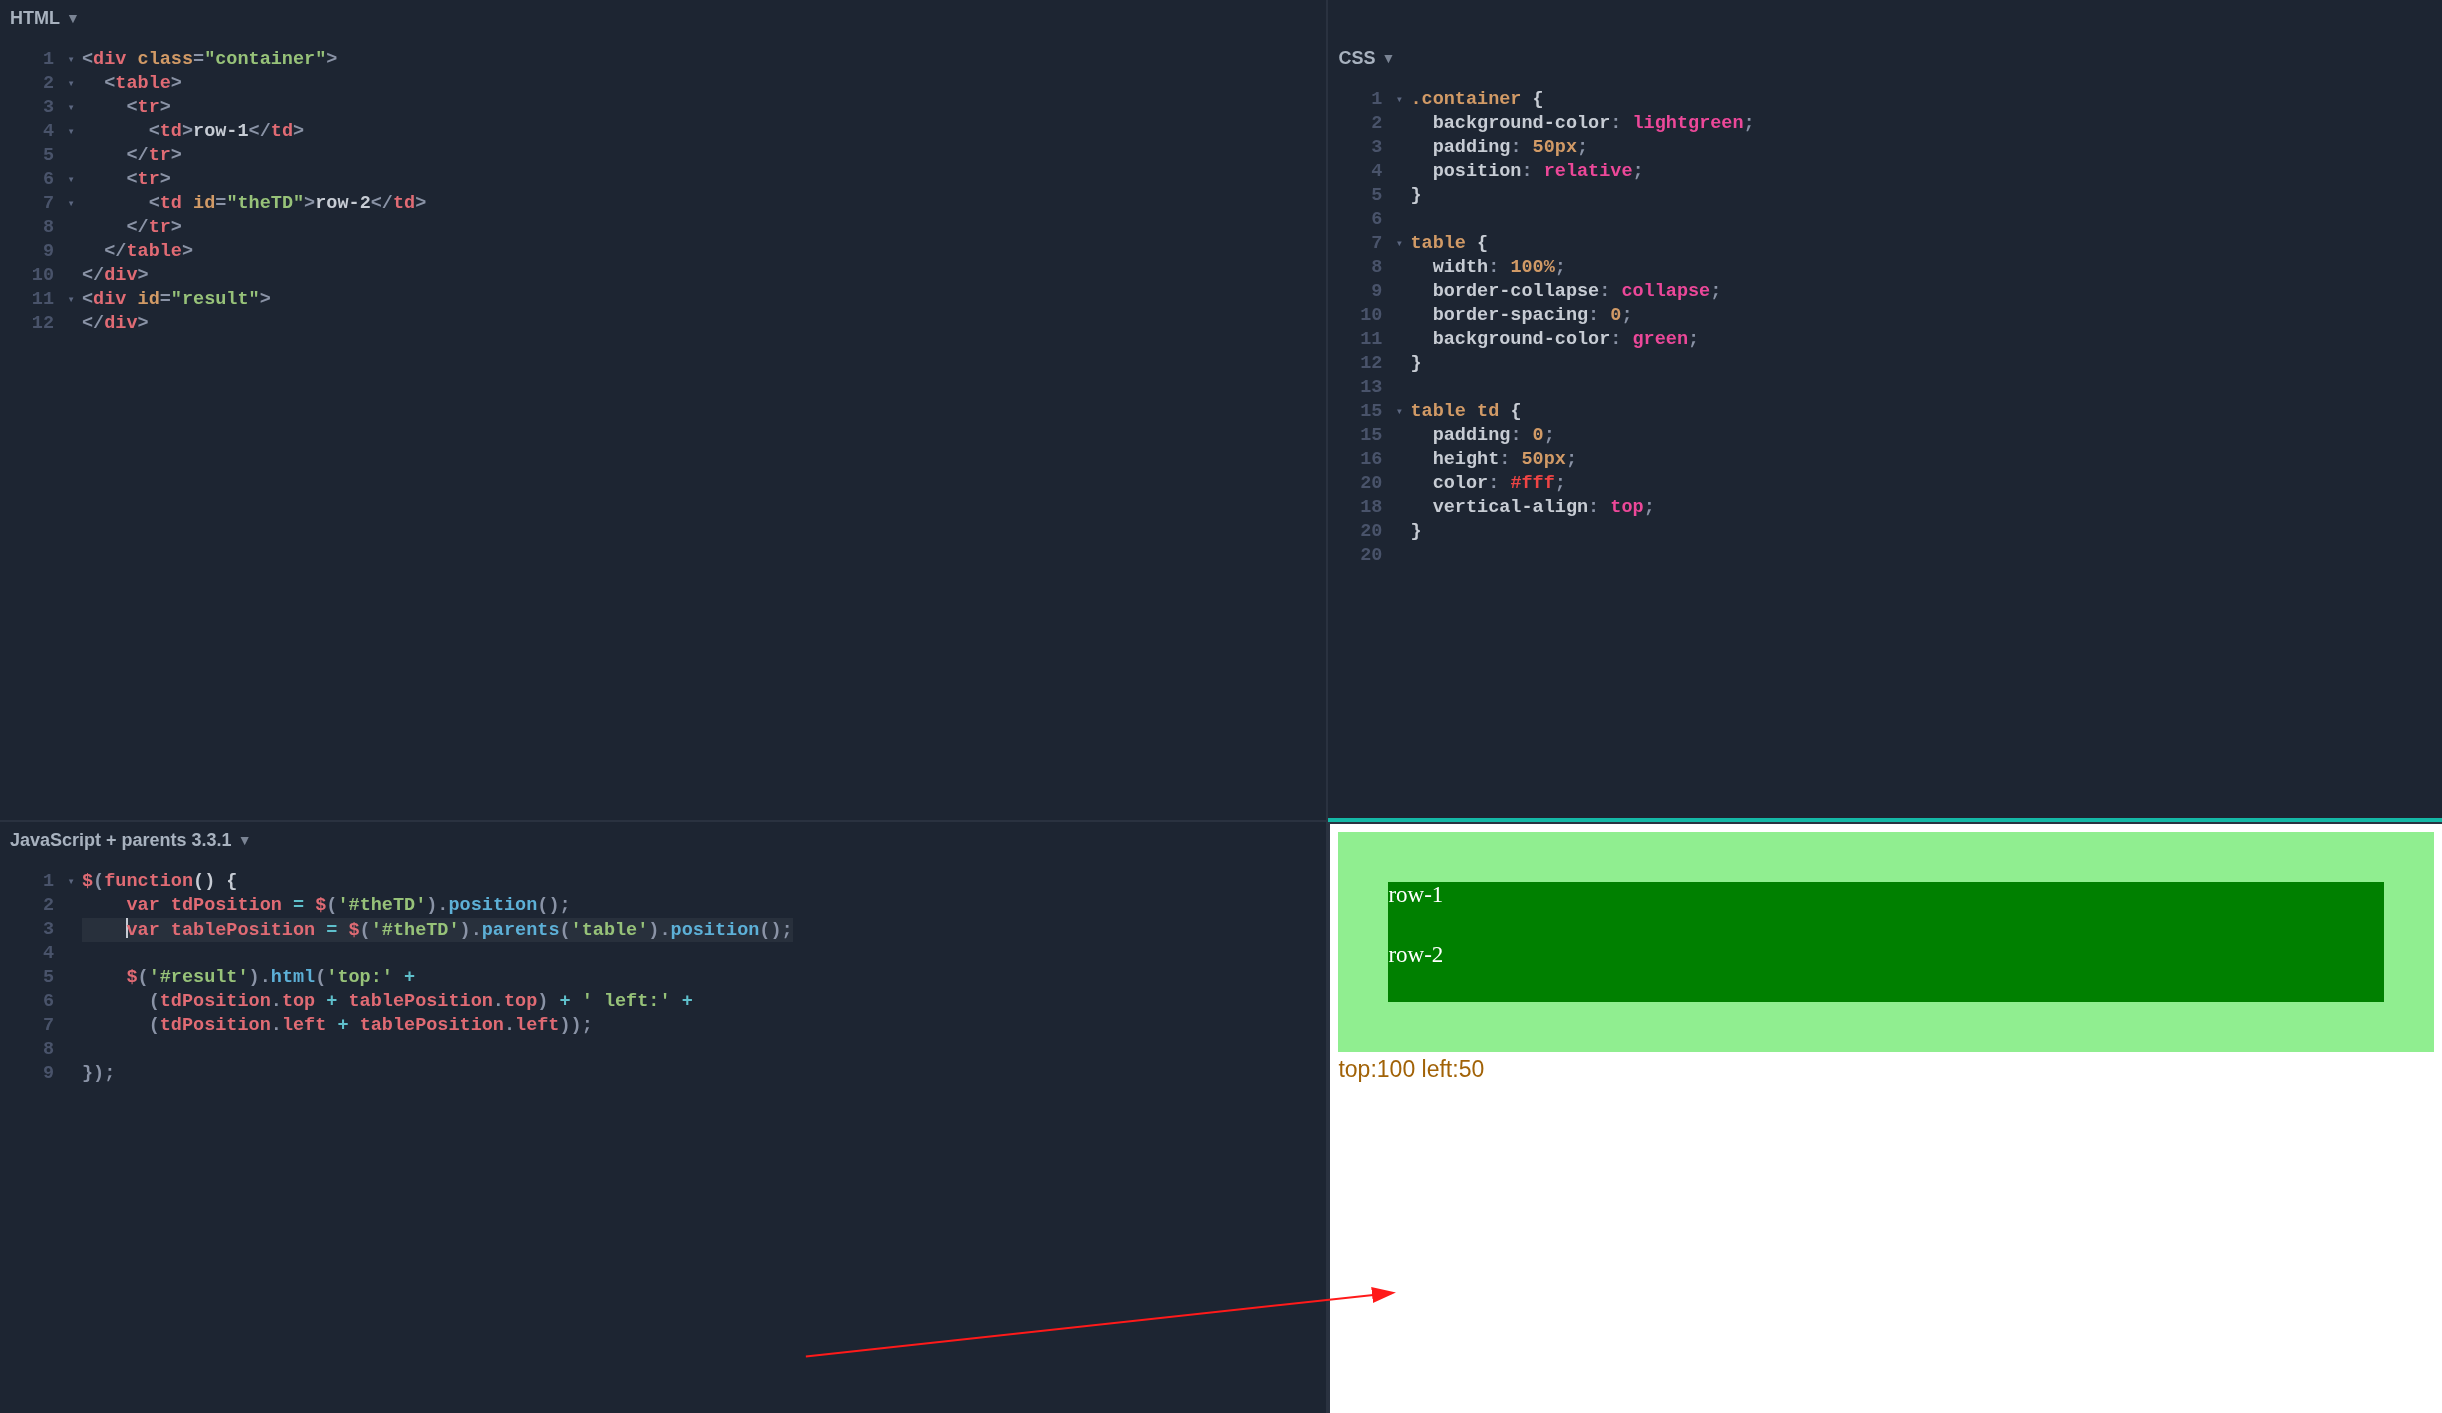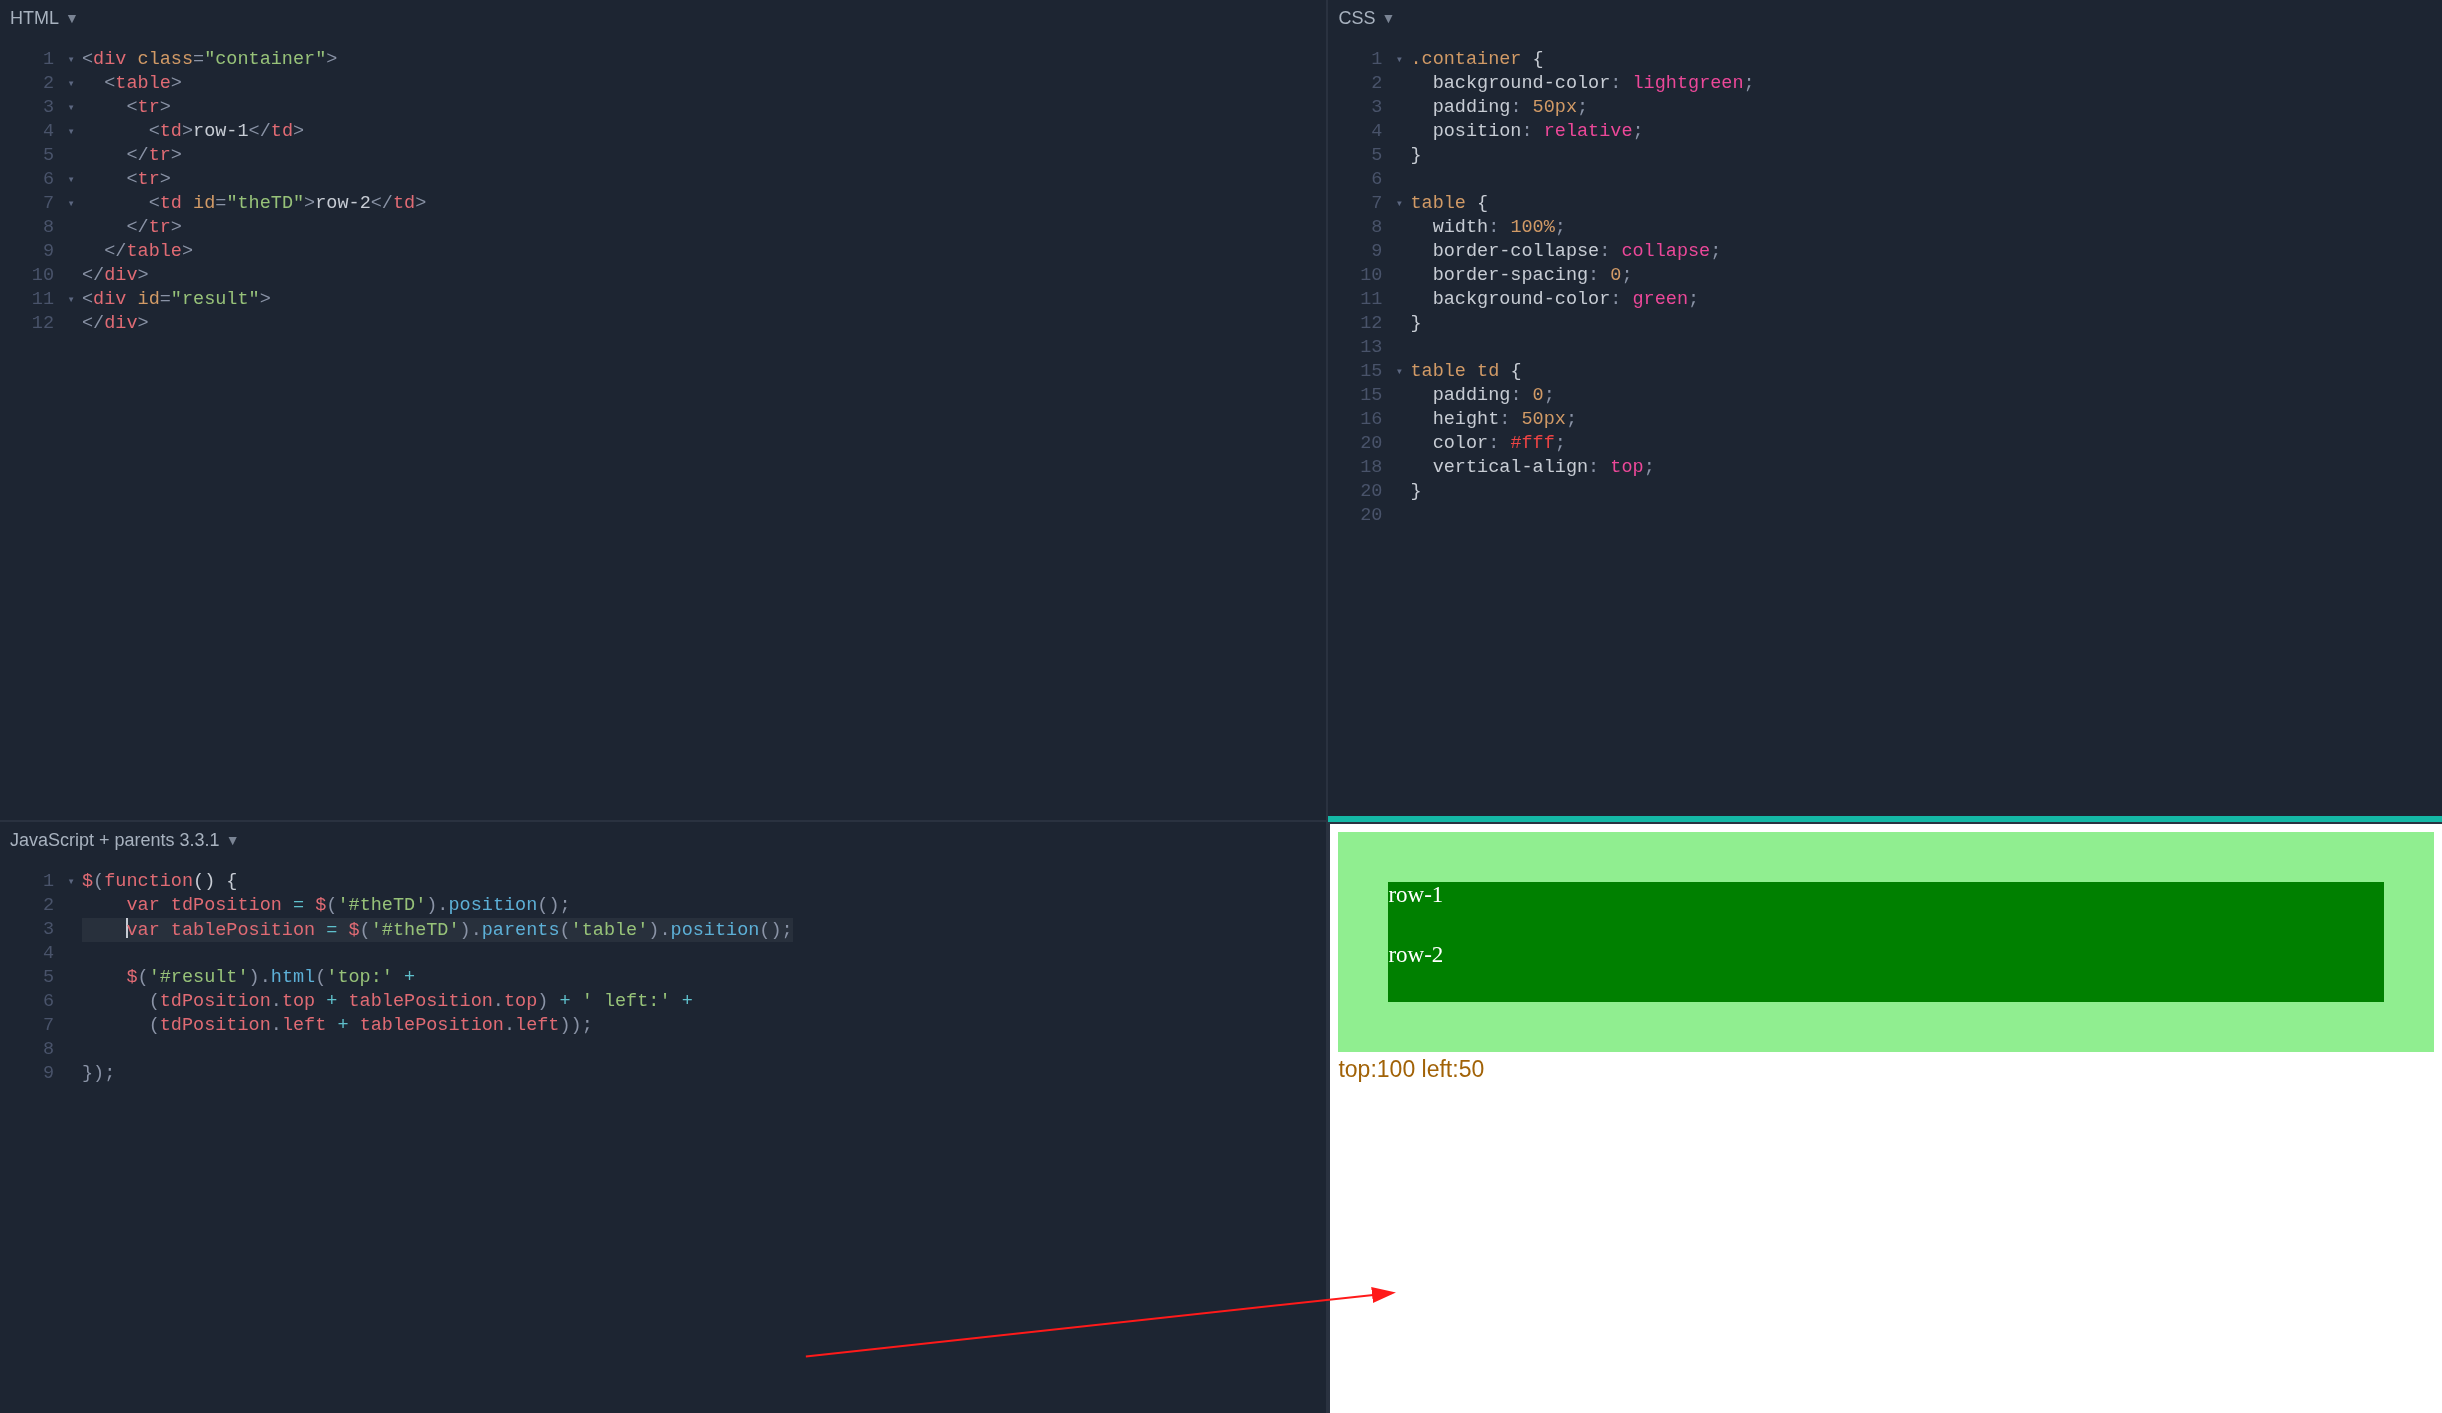--- a/index.html
+++ b/index.html
@@ -14,24 +14,24 @@
     display: grid;
     grid-template-columns: 54.4% 45.6%;
     grid-template-rows: 58.2% 41.8%;
     width: 100%;
     height: 100%;
   }
   .pane {
     position: relative;
     overflow: hidden;
   }
-  .pane.dark { background: #1d2532; }
+  .pane.dark { background: #1d2532; font-weight: bold; }
   .pane.output { background: #ffffff; border-left: 2px solid #2a3240; border-top: 2px solid #2a3240; }
   .pane-html { border-right: 2px solid #2a3240; border-bottom: 2px solid #2a3240; }
-  .pane-css  { border-bottom: 6px solid #14b8a6; }
+  .pane-css  { border-bottom: 4px solid #14b8a6; margin-top: 40px; }
   .pane-js   { border-right: 2px solid #2a3240; }
 
   .pane-header {
     height: 36px;
     display: flex;
     align-items: center;
     padding: 0 10px;
     color: #a8b2bf;
     font-size: 18px;
     user-select: none;

